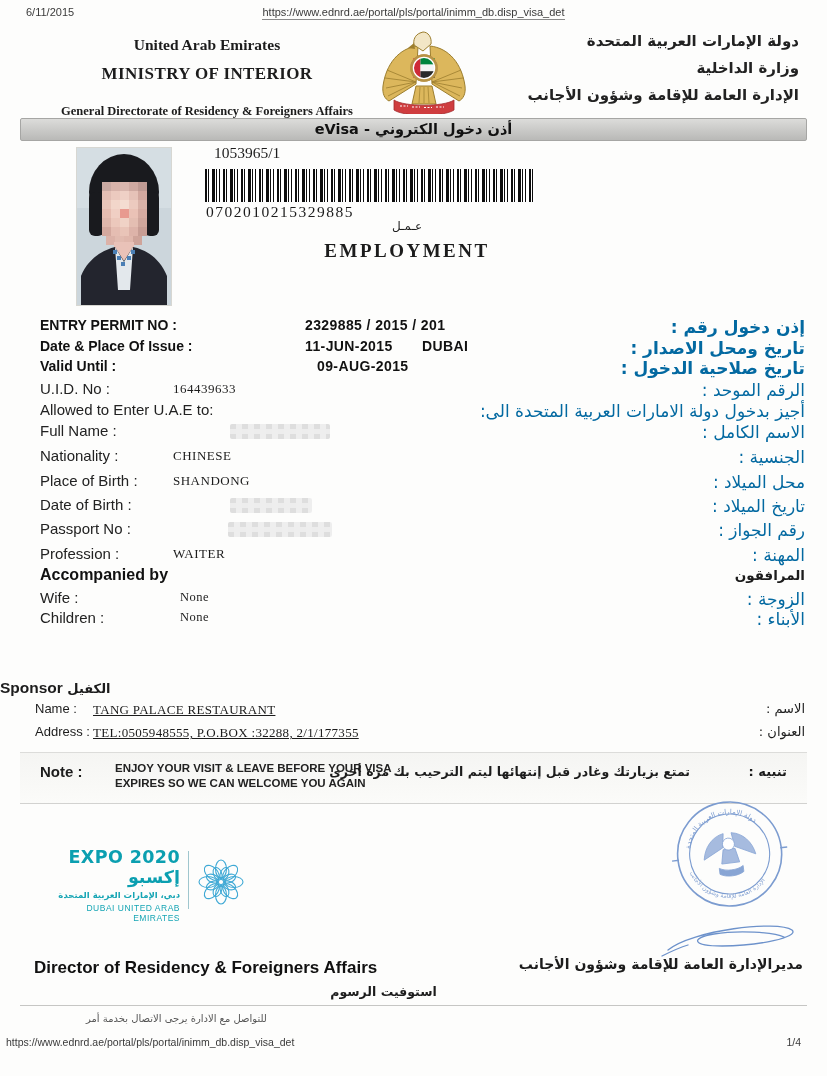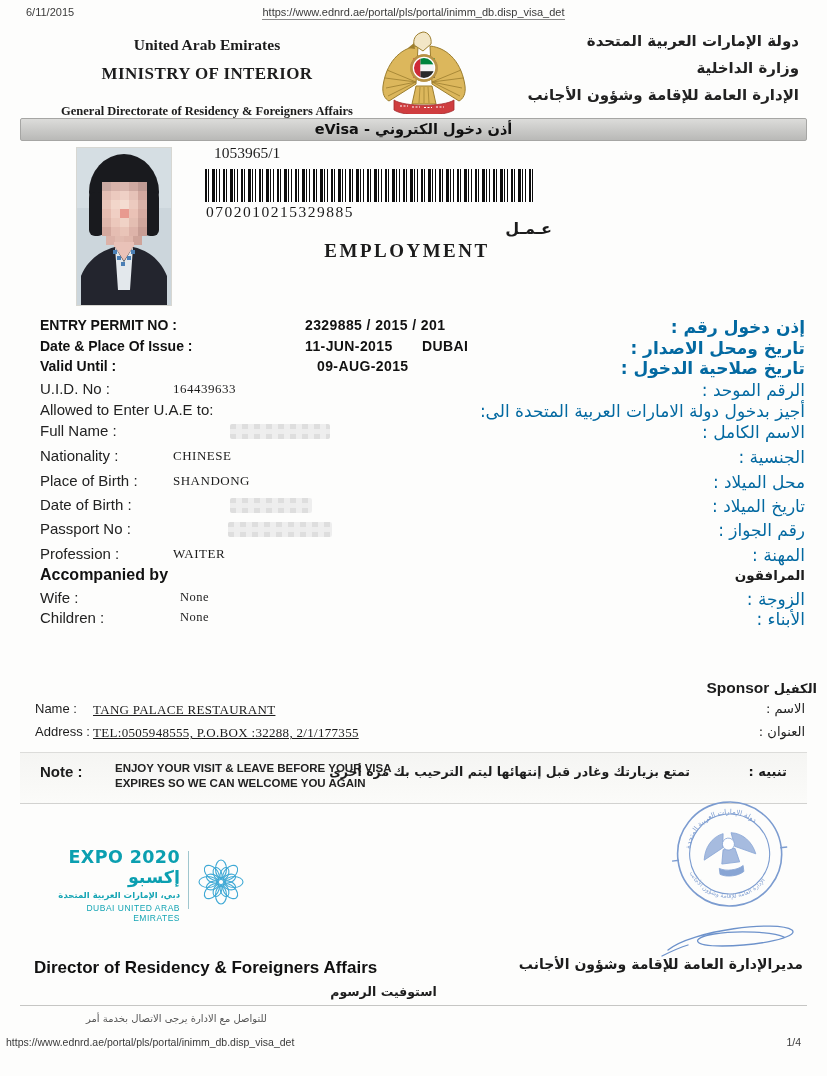--- a/index.html
+++ b/index.html
@@ -29,21 +29,21 @@
           background:linear-gradient(#dcdcda,#b9b9b7);border:1px solid #a6a6a4;border-radius:2px;
           font-weight:bold;font-size:14.5px;color:#111;}
 
   
   .photo{left:77px;top:148px;width:94px;height:157px;box-shadow:0 0 0 1px #d7d7d2;}
   .filenum{left:214px;top:144px;font-size:15.5px;}
   .barcode{left:205px;top:169px;width:330px;height:33px;
     background:repeating-linear-gradient(90deg,#0c0c0c 0 2px,#fff 2px 3px,#0c0c0c 3px 4px,#fff 4px 7px,
       #0c0c0c 7px 10px,#fff 10px 11px,#0c0c0c 11px 12px,#fff 12px 14px,#0c0c0c 14px 15px,#fff 15px 18px);}
   .barcodenum{left:206px;top:203px;font-size:15.5px;letter-spacing:1.5px;}
-  .vtype-ar{left:262px;width:290px;top:219px;text-align:right;font-weight:bold;font-size:16px;}
+  .vtype-ar{left:262px;width:290px;top:219px;text-align:center;font-weight:normal;font-size:12px;}
   .vtype-en{left:262px;width:290px;top:240px;text-align:center;font-family:"Liberation Serif",serif;
             font-weight:bold;font-size:19px;letter-spacing:2.5px;}
 
   
   .row{left:40px;right:22px;height:20px;}
   .row .lbl{position:absolute;left:0;top:0;font-size:15px;color:#222;}
   .row .lblb{font-weight:bold;font-size:14px;color:#111;}
   .row .val{position:absolute;left:133px;top:1px;font-family:"Liberation Serif",serif;font-size:13px;letter-spacing:.5px;}
   .row .valb{position:absolute;left:265px;top:0;font-weight:bold;font-size:14px;letter-spacing:.4px;color:#111;}
   .row .val2b{position:absolute;left:382px;top:0;font-weight:bold;font-size:14px;letter-spacing:.4px;color:#111;}
@@ -51,21 +51,21 @@
   .row .arlb{font-weight:bold;}
   .redact{position:absolute;top:2px;height:15px;border-radius:2px;opacity:.85;
     background-image:repeating-linear-gradient(0deg,#d9d9d9 0 5px,#ebebeb 5px 10px),
                      repeating-linear-gradient(90deg,#cfcfcf 0 6px,#ececec 6px 12px);
     background-blend-mode:lighten;}
 
   .acc-head{left:40px;top:566px;font-weight:bold;font-size:16px;color:#111;}
   .acc-head-ar{right:22px;top:567px;font-weight:bold;font-size:13.5px;}
 
   
-  .sponsor-head{left:0;right:0;top:679px;text-align:right;}
+  .sponsor-head{left:0;right:0;top:679px;text-align:left;}
   .sponsor-head .en{font-weight:bold;font-size:15.5px;}
   .sponsor-head .arh{font-weight:bold;font-size:13px;margin-right:10px;}
   .srow{left:35px;right:22px;height:20px;}
   .srow .lbl{position:absolute;left:0;top:0;font-size:13px;}
   .srow .val{position:absolute;left:58px;top:1px;font-family:"Liberation Serif",serif;font-size:13px;letter-spacing:.3px;text-decoration:underline;}
   .srow .arl{position:absolute;right:0;top:0;font-size:13px;}
 
   
   .note-band{left:20px;right:20px;top:752px;height:50px;border-top:1px solid #dcdcda;border-bottom:1px solid #d2d2d0;
              background:linear-gradient(#f5f5f3,#fbfbf9);}

